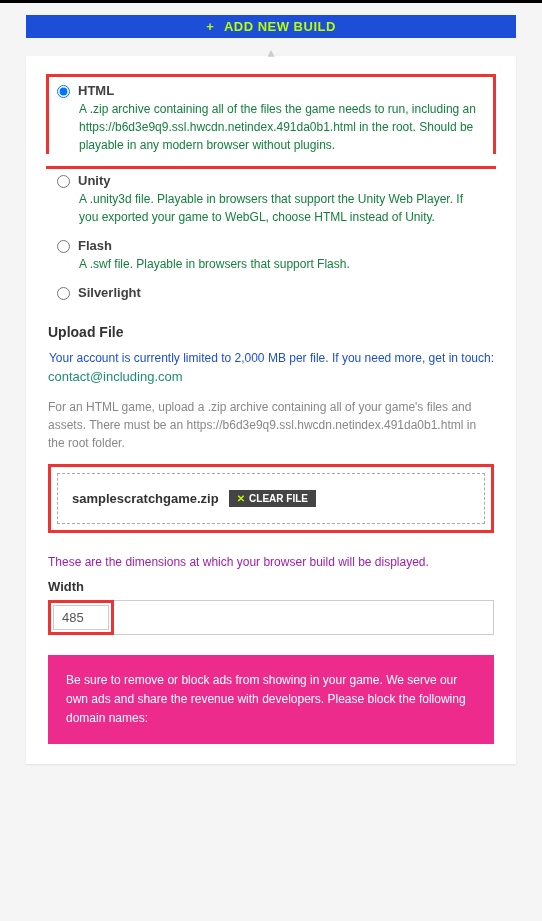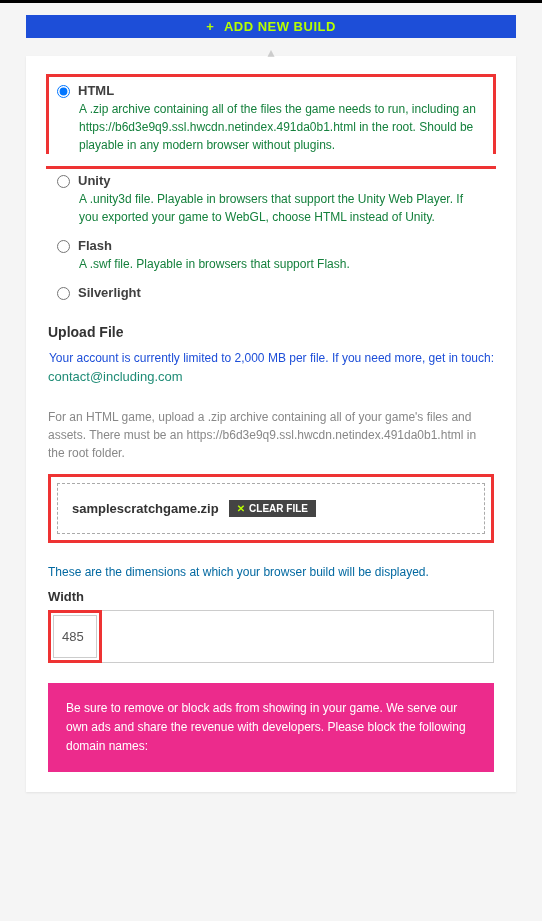--- a/index.html
+++ b/index.html
@@ -111,21 +111,21 @@
       font-size: 12px;
       line-height: 1.4;
       margin-bottom: 2px;
       text-align: right;
     }
     .contact-link {
       color: #1f8c76;
       text-decoration: none;
     }
     .upload-note {
-      margin-top: 24px;
+      margin-top: 14px;
       color: #888;
       font-size: 12px;
       line-height: 1.5;
     }
     .file-box-wrap {
       border: 3px solid #e33;
       padding: 6px;
       margin-top: 12px;
     }
     .file-box {
@@ -146,21 +146,21 @@
       padding: 3px 8px;
       font-size: 10px;
       font-weight: bold;
       display: inline-flex;
       align-items: center;
       gap: 4px;
     }
     .clear-file .x { color: #b8ff00; font-weight: bold; }
     .dims-note {
       margin-top: 22px;
-      color: #0369a1;
+      color: #a21caf;
       font-size: 12px;
     }
     .dims-row {
       display: flex;
       gap: 34px;
       margin-top: 10px;
     }
     .dim-col { flex: 1; }
     .dim-label {
       font-weight: bold;
@@ -178,22 +178,22 @@
     }
     .dim-input {
       width: 100%;
       border: 1px solid #ccc;
       padding: 8px 10px;
       font-size: 13px;
       color: #555;
     }
     .dim-input.inside {
       border: 1px solid #ccc;
-      padding: 13px 8px;
-      width: 44px;
+      padding: 4px 8px;
+      width: 56px;
     }
     .dim-rest {
       flex: 1;
       border: 1px solid #ccc;
       border-left: none;
     }
     .pink-note {
       background: #ec2b8c;
       color: #fff;
       padding: 16px 18px;

